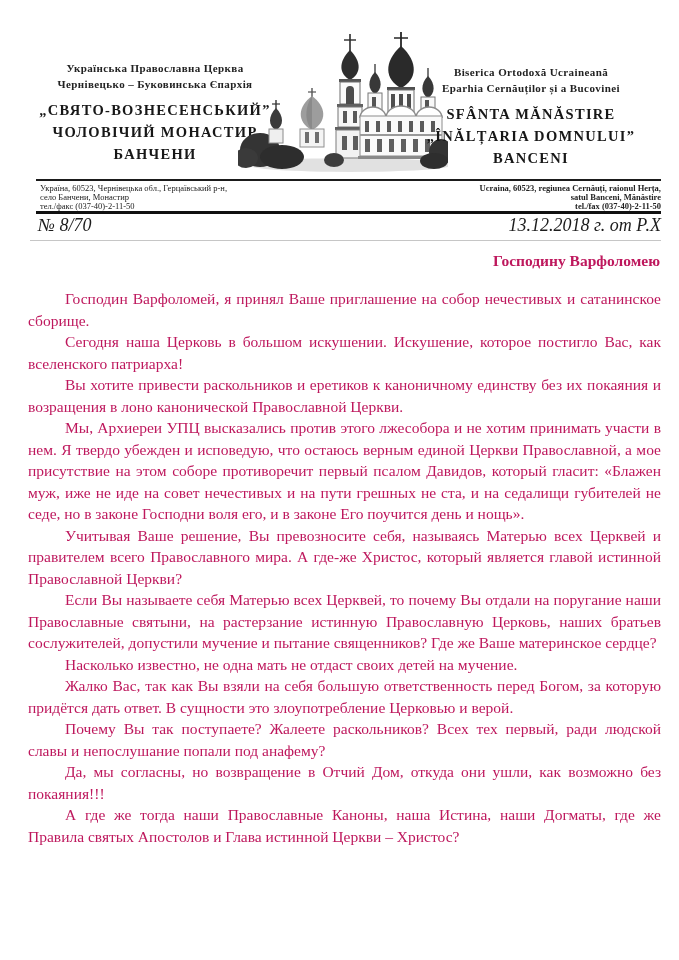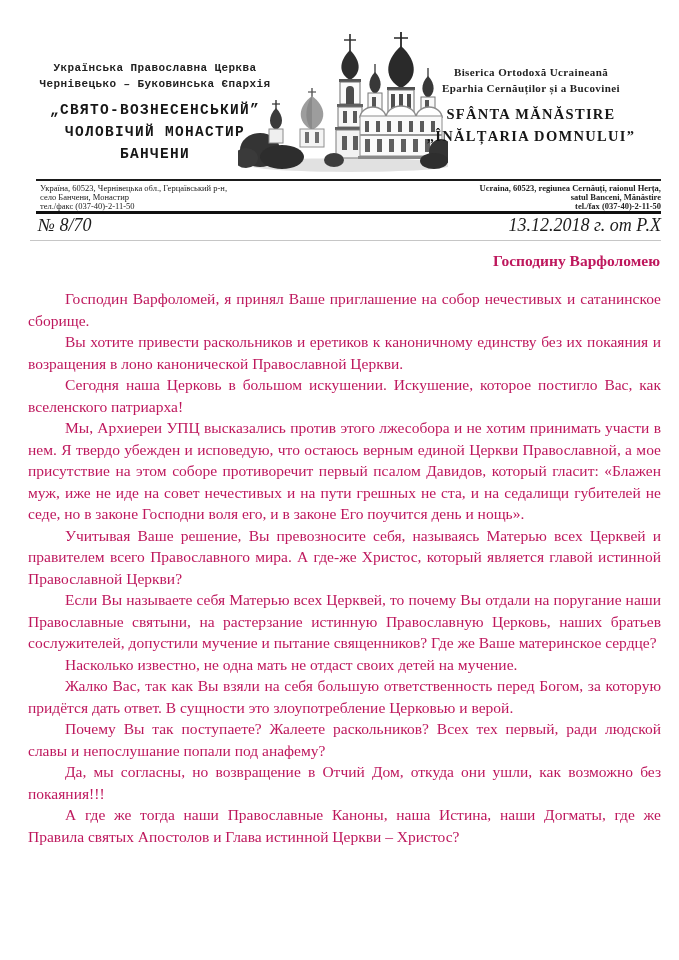--- a/index.html
+++ b/index.html
@@ -5,21 +5,21 @@
   html,body{margin:0;padding:0;background:#e8e8e8;}
   .page{
     position:relative;
     width:679px;height:960px;
     background:#ffffff;
     overflow:hidden;
     font-family:"Liberation Serif", serif;
     color:#1c1c1c;
   }
   
-  .lh-left{position:absolute;left:26px;top:60px;width:258px;text-align:center;font-family:Liberation Mono, monospace;}
+  .lh-left{position:absolute;left:26px;top:60px;width:258px;text-align:center;}
   .lh-right{position:absolute;left:398px;top:64px;width:266px;text-align:center;}
   .lh-org{font-size:11px;font-weight:bold;line-height:16px;letter-spacing:.4px;color:#222;}
   .lh-name{font-size:14.5px;font-weight:bold;line-height:22px;letter-spacing:1.3px;color:#171717;margin-top:7px;}
   .lh-name .nline{white-space:nowrap;}
   .lh-church{position:absolute;left:238px;top:26px;width:210px;height:152px;}
   
   .rule{position:absolute;background:#1b1b1b;}
   .rule-1{left:36px;top:179px;width:625px;height:2px;}
   .rule-2{left:36px;top:211px;width:625px;height:3px;background:#101010;}
   .rule-3{left:30px;top:240px;width:631px;height:1px;background:#c6c6c6;}
@@ -138,20 +138,21 @@
   </div>
 
   <div class="lh-right">
     <div class="lh-org">
       <div>Biserica Ortodoxă Ucraineană</div>
       <div>Eparhia Cernăuților și a Bucovinei</div>
     </div>
     <div class="lh-name">
       <div class="nline">SFÂNTA MĂNĂSTIRE</div>
       <div class="nline">„ÎNĂLȚARIA DOMNULUI”</div>
+      <div class="nline">BANCENI</div>
     </div>
   </div>
 
   <div class="rule rule-1"></div>
 
   <div class="contacts-left">
     <div>Україна, 60523, Чернівецька обл., Герцаївський р-н,</div>
     <div>село Банчени, Монастир</div>
     <div>тел./факс (037-40)-2-11-50</div>
   </div>
@@ -167,22 +168,22 @@
     <span>№ 8/70</span>
     <span>13.12.2018 г. от Р.Х</span>
   </div>
 
   <div class="rule rule-3"></div>
 
   <div class="addressee">Господину Варфоломею</div>
 
   <div class="letter-body">
     <p>Господин Варфоломей, я принял Ваше приглашение на собор нечестивых и сатанинское сборище.</p>
+    <p>Сегодня наша Церковь в большом искушении. Искушение, которое постигло Вас, как вселенского патриарха!</p>
     <p>Вы хотите привести раскольников и еретиков к каноничному единству без их покаяния и возращения в лоно канонической Православной Церкви.</p>
-    <p>Сегодня наша Церковь в большом искушении. Искушение, которое постигло Вас, как вселенского патриарха!</p>
     <p>Мы, Архиереи УПЦ высказались против этого лжесобора и не хотим принимать участи в нем. Я твердо убежден и исповедую, что остаюсь верным единой Церкви Православной, а мое присутствие на этом соборе противоречит первый псалом Давидов, который гласит: «Блажен муж, иже не иде на совет нечестивых и на пути грешных не ста, и на седалищи губителей не седе, но в законе Господни воля его, и в законе Его поучится день и нощь».</p>
     <p>Учитывая Ваше решение, Вы превозносите себя, называясь Матерью всех Церквей и правителем всего Православного мира. А где-же Христос, который является главой истинной Православной Церкви?</p>
     <p>Если Вы называете себя Матерью всех Церквей, то почему Вы отдали на поругание наши Православные святыни, на растерзание истинную Православную Церковь, наших братьев сослужителей, допустили мучение и пытание священников? Где же Ваше материнское сердце?</p>
     <p>Насколько известно, не одна мать не отдаст своих детей на мучение.</p>
     <p>Жалко Вас, так как Вы взяли на себя большую ответственность перед Богом, за которую придётся дать ответ. В сущности это злоупотребление Церковью и верой.</p>
     <p>Почему Вы так поступаете? Жалеете раскольников? Всех тех первый, ради людской славы и непослушание попали под анафему?</p>
     <p>Да, мы согласны, но возвращение в Отчий Дом, откуда они ушли, как возможно без покаяния!!!</p>
     <p>А где же тогда наши Православные Каноны, наша Истина, наши Догматы, где же Правила святых Апостолов и Глава истинной Церкви – Христос?</p>
   </div>
 

